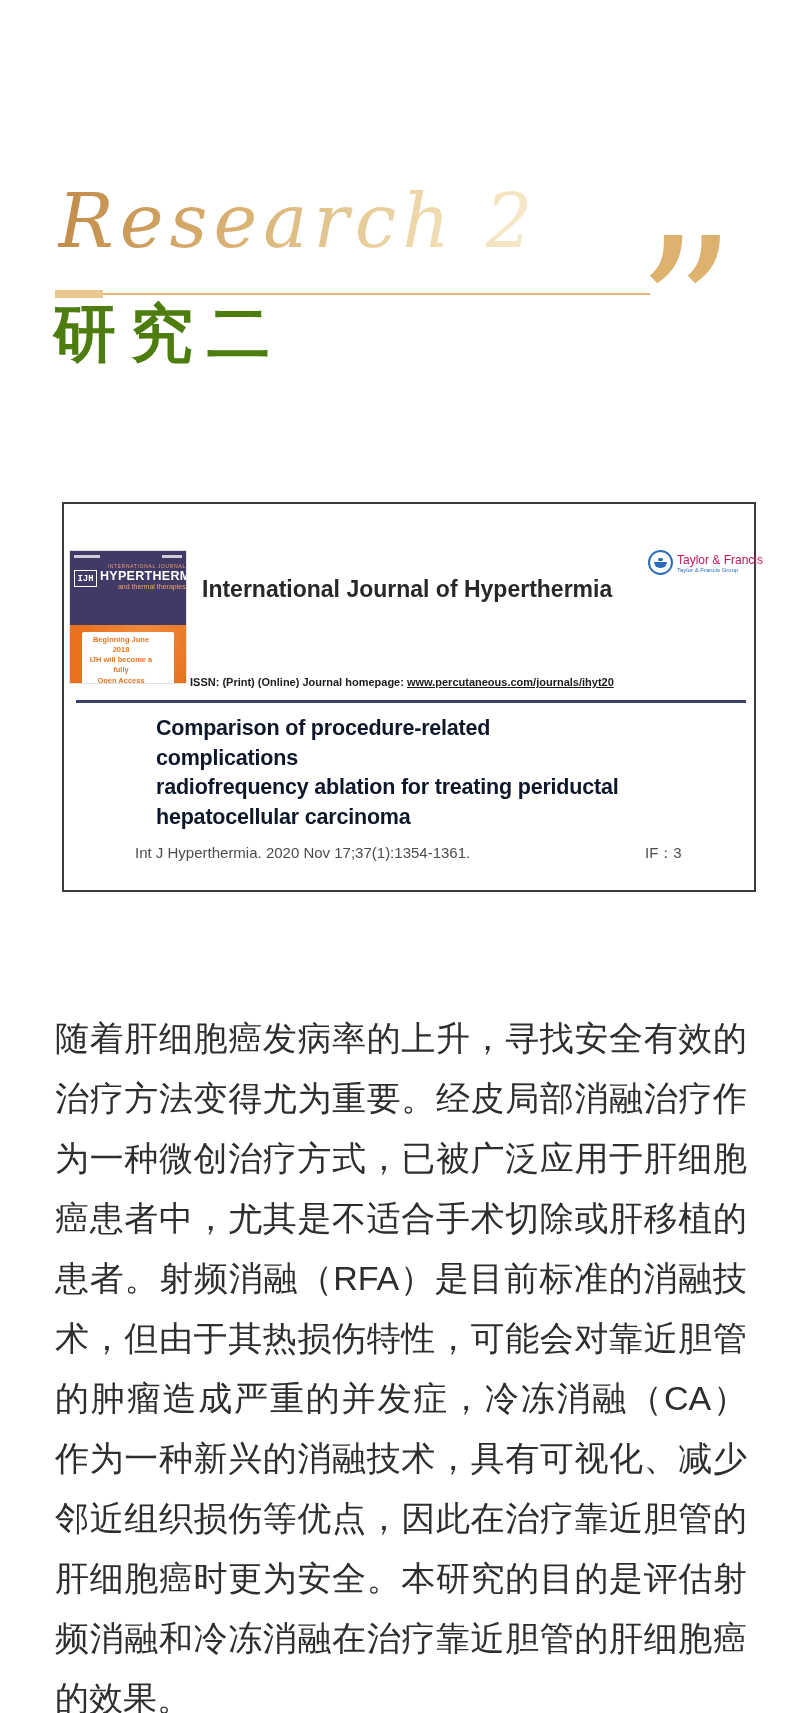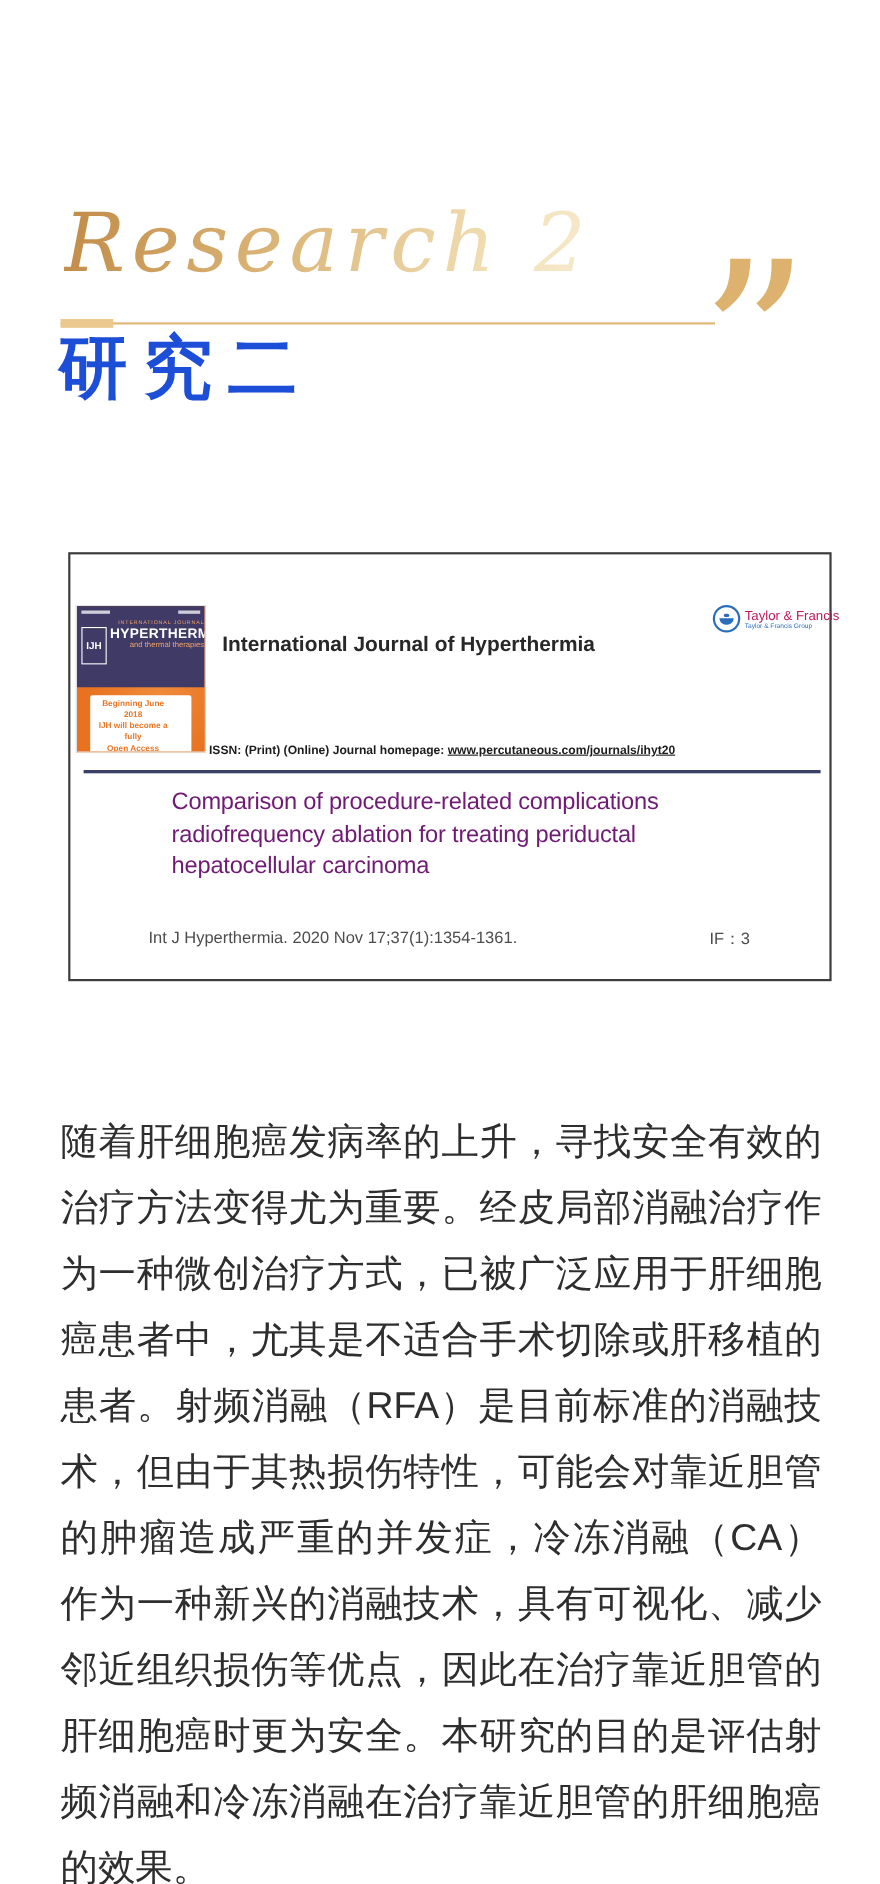--- a/index.html
+++ b/index.html
@@ -19,83 +19,83 @@
   .divider-line{ position:absolute; left:55px; top:293px; width:595px; height:2px; background:#e0b877; }
   .divider-accent{ position:absolute; left:55px; top:290px; width:48px; height:8px; background:#ebc88e; }
   .quote-icon{
     position:absolute; left:636px; top:212px;
     font-family:"DejaVu Serif", serif; font-size:195px; line-height:1;
     color:#ddb26e;
   }
   .section-heading{
     position:absolute; left:53px; top:300px;
     font-family:"Liberation Serif", serif; font-weight:700;
-    font-size:63px; letter-spacing:14px; color:#1d4ed8; line-height:1.1;
+    font-size:63px; letter-spacing:14px; color:#4d7c0f; line-height:1.1;
     white-space:nowrap;
   }
 
   
   .journal-card{
     position:absolute; left:62px; top:502px; width:694px; height:390px;
     background:#ffffff; border:2px solid #3c3c3c;
   }
   .journal-cover{
     position:absolute; left:5px; top:46px; width:118px; height:134px;
     border:1px solid #e3e3e3; overflow:hidden; background:#e87725;
   }
   .cover-masthead{
     position:relative; width:100%; height:74px; background:#403a66; padding-top:3px;
   }
   .micro-bar{ position:absolute; top:4px; height:3px; background:rgba(255,255,255,.75); }
   .micro-bar.l{ left:4px; width:26px; }
   .micro-bar.r{ right:4px; width:20px; }
   .masthead-row{ display:flex; align-items:flex-start; padding:10px 0 0 4px; }
   .ijh-logo-box{
-    flex:0 0 auto; width:23px; height:34px; border:1.5px solid #ffffff;
+    flex:0 0 auto; width:23px; height:17px; border:1.5px solid #ffffff;
     color:#ffffff; font-size:9px; font-weight:bold;
-    display:flex; align-items:center; justify-content:center; margin-top:6px;
+    display:flex; align-items:center; justify-content:center; margin-top:6px;font-family:Liberation Mono, monospace;
   }
   .masthead-text{ margin-left:3px; text-align:center; }
   .cover-kicker{ font-size:4.8px; letter-spacing:.8px; color:#f2a36b; white-space:nowrap; }
   .cover-name{ font-size:12.5px; font-weight:bold; color:#ffffff; letter-spacing:.3px; white-space:nowrap; }
   .cover-subtitle{ font-size:7px; color:#f2a36b; }
   .cover-body{
     position:relative; width:100%; height:60px;
     background:radial-gradient(circle at 65% 10%, #f08a3c, #e87220 70%);
   }
   .cover-notice{
     position:absolute; left:50%; top:7px; transform:translateX(-50%);
     width:92px; background:#ffffff; border-radius:2px; padding:3px 16px 2px 2px;
     text-align:center; color:#e87725; font-size:7.5px; line-height:1.35; font-weight:bold;
   }
   .notice-fineprint{ width:74px; height:3px; background:#c9c9c9; margin:2px auto 1px auto; }
   .notice-mark{ width:5px; height:6px; background:#e87725; margin:1px auto 0 auto; }
 
   .journal-title{
     position:absolute; left:138px; top:72px; width:430px;
-    font-size:19px; font-weight:600; color:#282828; letter-spacing:0px;
+    font-size:23px; font-weight:600; color:#282828; letter-spacing:0px;
   }
   .publisher-logo{ position:absolute; left:584px; top:46px; display:flex; align-items:center; }
   .tf-logo-icon{
     position:relative; flex:0 0 auto; width:25px; height:25px; border:2px solid #2a6ebb;
     border-radius:50%; background:#ffffff;
   }
   .tf-boat{ position:absolute; left:4px; top:10px; width:13px; height:6px; background:#2a6ebb; border-radius:0 0 7px 7px; }
   .tf-boat-top{ position:absolute; left:8px; top:6px; width:5px; height:3px; background:#2a6ebb; border-radius:2px; }
   .tf-text{ margin-left:4px; }
   .tf-name{ font-size:12px; color:#be185d; white-space:nowrap; }
   .tf-group{ font-size:6px; color:#2a6ebb; white-space:nowrap; }
 
   .issn-line{ position:absolute; left:126px; top:172px; font-size:11px; font-weight:600; color:#1c1c1c; }
   .issn-line a{ color:#1c1c1c; text-decoration:underline; }
   .card-rule{ position:absolute; left:12px; top:196px; width:670px; height:3px; background:#3a4166; }
 
   .article-title{
     position:absolute; left:92px; top:210px; width:480px;
-    font-size:21.5px; font-weight:normal; color:#701a75; line-height:29.5px;
+    font-size:21.5px; font-weight:bold; color:#0f172a; line-height:29.5px;
     letter-spacing:-0.2px;
   }
   .citation-text{ position:absolute; left:71px; top:340px; font-size:15px; color:#4d4d4d;text-align:center; }
   .impact-factor{ position:absolute; left:581px; top:340px; font-size:15px; color:#4d4d4d; }
 
   
   .abstract-paragraph{
     position:absolute; left:55px; top:1008px; width:692px;
     font-size:34px; line-height:60px; color:#2e2e2e;
     text-align:justify; text-justify:inter-ideograph;

